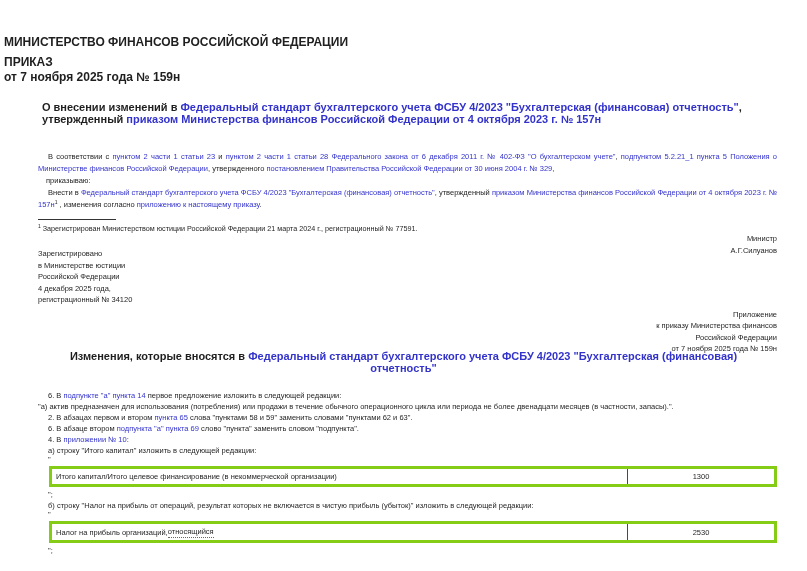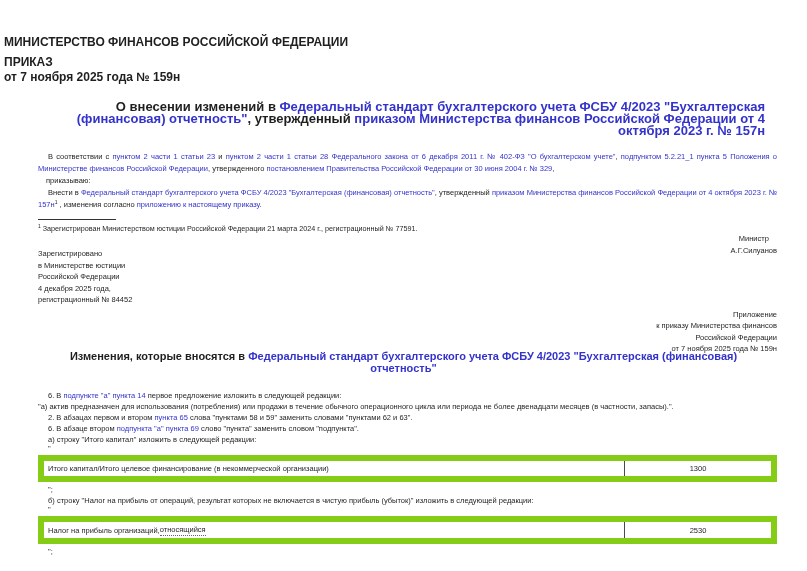--- a/index.html
+++ b/index.html
@@ -3,38 +3,38 @@
 <meta charset="utf-8">
 <style>
   html,body{margin:0;padding:0;background:#ffffff;}
   .page{position:relative;width:807px;height:571px;background:#fff;overflow:hidden;
         font-family:"Liberation Sans",sans-serif;font-size:7.5px;color:#1f1f1f;line-height:11px;}
   .lnk{color:#3333cc;}
   .hdr{position:absolute;left:4px;width:100%;text-align:left;font-weight:bold;font-size:12px;}
   .hdr-ministry{top:37px;}
   .hdr-type{top:57px;}
   .hdr-date{top:72px;}
-  .doc-title{position:absolute;top:101px;left:42px;right:42px;text-align:right;
-             font-weight:bold;font-size:13px;line-height:12px;}
+  .doc-title{position:absolute;top:101px;left:42px;right:42px;text-align:left;
+             font-weight:bold;font-size:11px;line-height:12px;}
   .preamble{position:absolute;top:151px;left:38px;right:30px;text-align:justify;line-height:12.2px;}
   .indent{text-indent:10px;}
   .order-word{text-align:left;margin-left:8px;}
   .directive{position:absolute;top:187px;left:38px;right:30px;text-align:justify;line-height:12px;}
   sup{font-size:5px;vertical-align:super;line-height:0;}
   .fn-rule{position:absolute;top:219px;left:38px;width:78px;border-top:1px solid #333;height:0;}
   .fn-text{position:absolute;top:223px;left:38px;right:30px;font-size:7.2px;}
-  .sig{position:absolute;top:233px;right:30px;text-align:center;line-height:11.5px;}
+  .sig{position:absolute;top:233px;right:30px;text-align:right;line-height:11.5px;}
   .reg{position:absolute;top:248px;left:38px;line-height:11.6px;}
   .annex-hdr{position:absolute;top:309px;right:30px;text-align:right;line-height:11.3px;}
   .annex-title{position:absolute;top:350px;left:42px;right:42px;text-align:center;
                font-weight:bold;font-size:11px;line-height:12px;}
   .amend{position:absolute;top:390px;left:38px;right:30px;line-height:11px;text-align:justify;}
   .amend .line{min-height:11px;}
   .qmark{line-height:8px;height:8px;}
-  .tbl{display:flex;border:6px solid #84cc16;align-items:stretch;background:#fff;}
+  .tbl{display:flex;border:3px solid #84cc16;align-items:stretch;background:#fff;margin-left:11px;}
   .tbl-capital{height:15px;}
   .tbl-tax{height:16px;}
   .tbl .c1{flex:1;padding:1px 4px;border-right:1px solid #4a4a4a;display:flex;align-items:center;text-align:left;}
   .tbl .c2{width:146px;display:flex;align-items:center;justify-content:center;}
   .mt2{margin-top:2px;}
   .squiggle{border-bottom:1px dotted #666;}
 </style>
 </head>
 <body>
 
@@ -59,37 +59,38 @@
   <div class="sig">
     <div>Министр</div>
     <div>А.Г.Силуанов</div>
   </div>
 
   <div class="reg">
     <div>Зарегистрировано</div>
     <div>в Министерстве юстиции</div>
     <div>Российской Федерации</div>
     <div>4 декабря 2025 года,</div>
-    <div>регистрационный № 84452</div>
+    <div>регистрационный № 34120</div>
   </div>
 
   <div class="annex-hdr">
     <div>Приложение</div>
     <div>к приказу Министерства финансов</div>
     <div>Российской Федерации</div>
     <div>от 7 ноября 2025 года № 159н</div>
   </div>
 
   <div class="annex-title"><span>Изменения, которые вносятся в </span><span class="lnk">Федеральный стандарт бухгалтерского учета ФСБУ 4/2023 "Бухгалтерская (финансовая) отчетность"</span></div>
 
   <div class="amend">
     <div class="line indent"><span>6. В </span><span class="lnk">подпункте "а" пункта 14</span><span> первое предложение изложить в следующей редакции:</span></div>
     <div class="line">"а) актив предназначен для использования (потребления) или продажи в течение обычного операционного цикла или периода не более двенадцати месяцев (в частности, запасы).".</div>
     <div class="line indent"><span>2. В абзацах первом и втором </span><span class="lnk">пункта 65</span><span> слова "пунктами 58 и 59" заменить словами "пунктами 62 и 63".</span></div>
     <div class="line indent"><span>6. В абзаце втором </span><span class="lnk">подпункта "а" пункта 69</span><span> слово "пункта" заменить словом "подпункта".</span></div>
+    <div class="line indent"><span>4. В </span><span class="lnk">приложении № 10</span><span>:</span></div>
     <div class="line indent">а) строку "Итого капитал" изложить в следующей редакции:</div>
     <div class="qmark indent">"</div>
     <div class="tbl tbl-capital mt2">
       <div class="c1">Итого капитал/Итого целевое финансирование (в некоммерческой организации)</div>
       <div class="c2">1300</div>
     </div>
     <div class="line indent mt2">";</div>
     <div class="line indent">б) строку "Налог на прибыль от операций, результат которых не включается в чистую прибыль (убыток)" изложить в следующей редакции:</div>
     <div class="qmark indent">"</div>
     <div class="tbl tbl-tax mt2">

